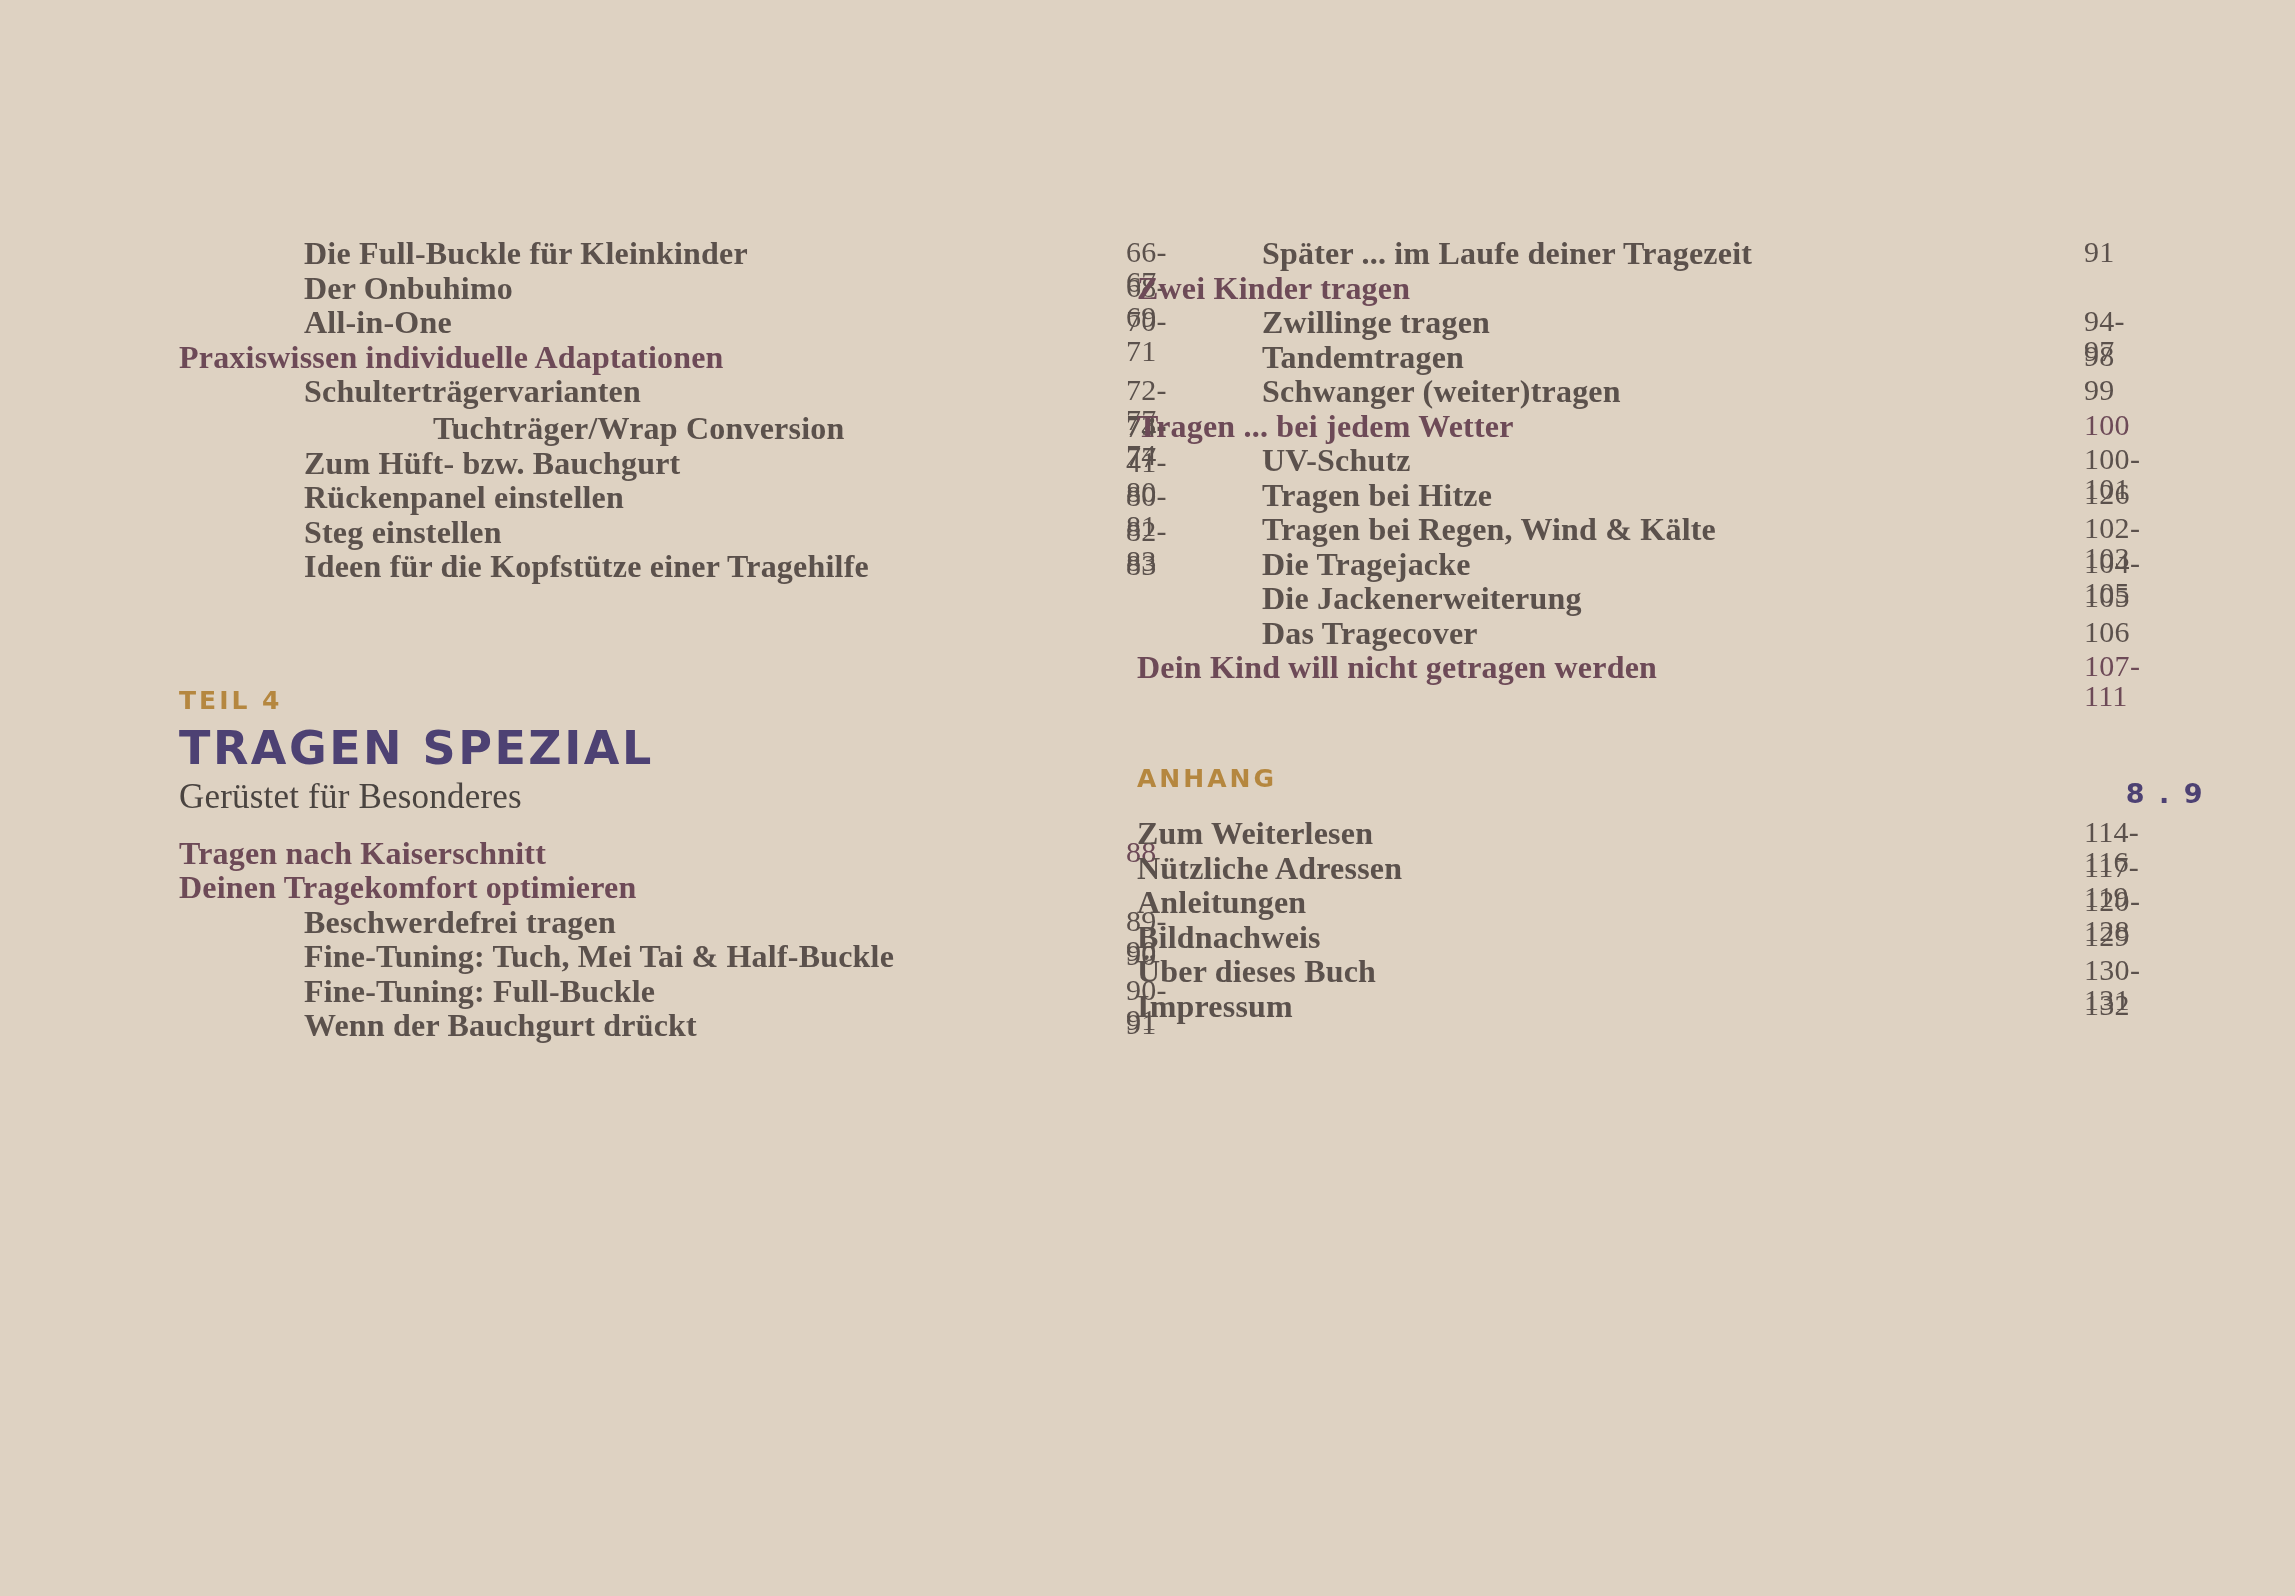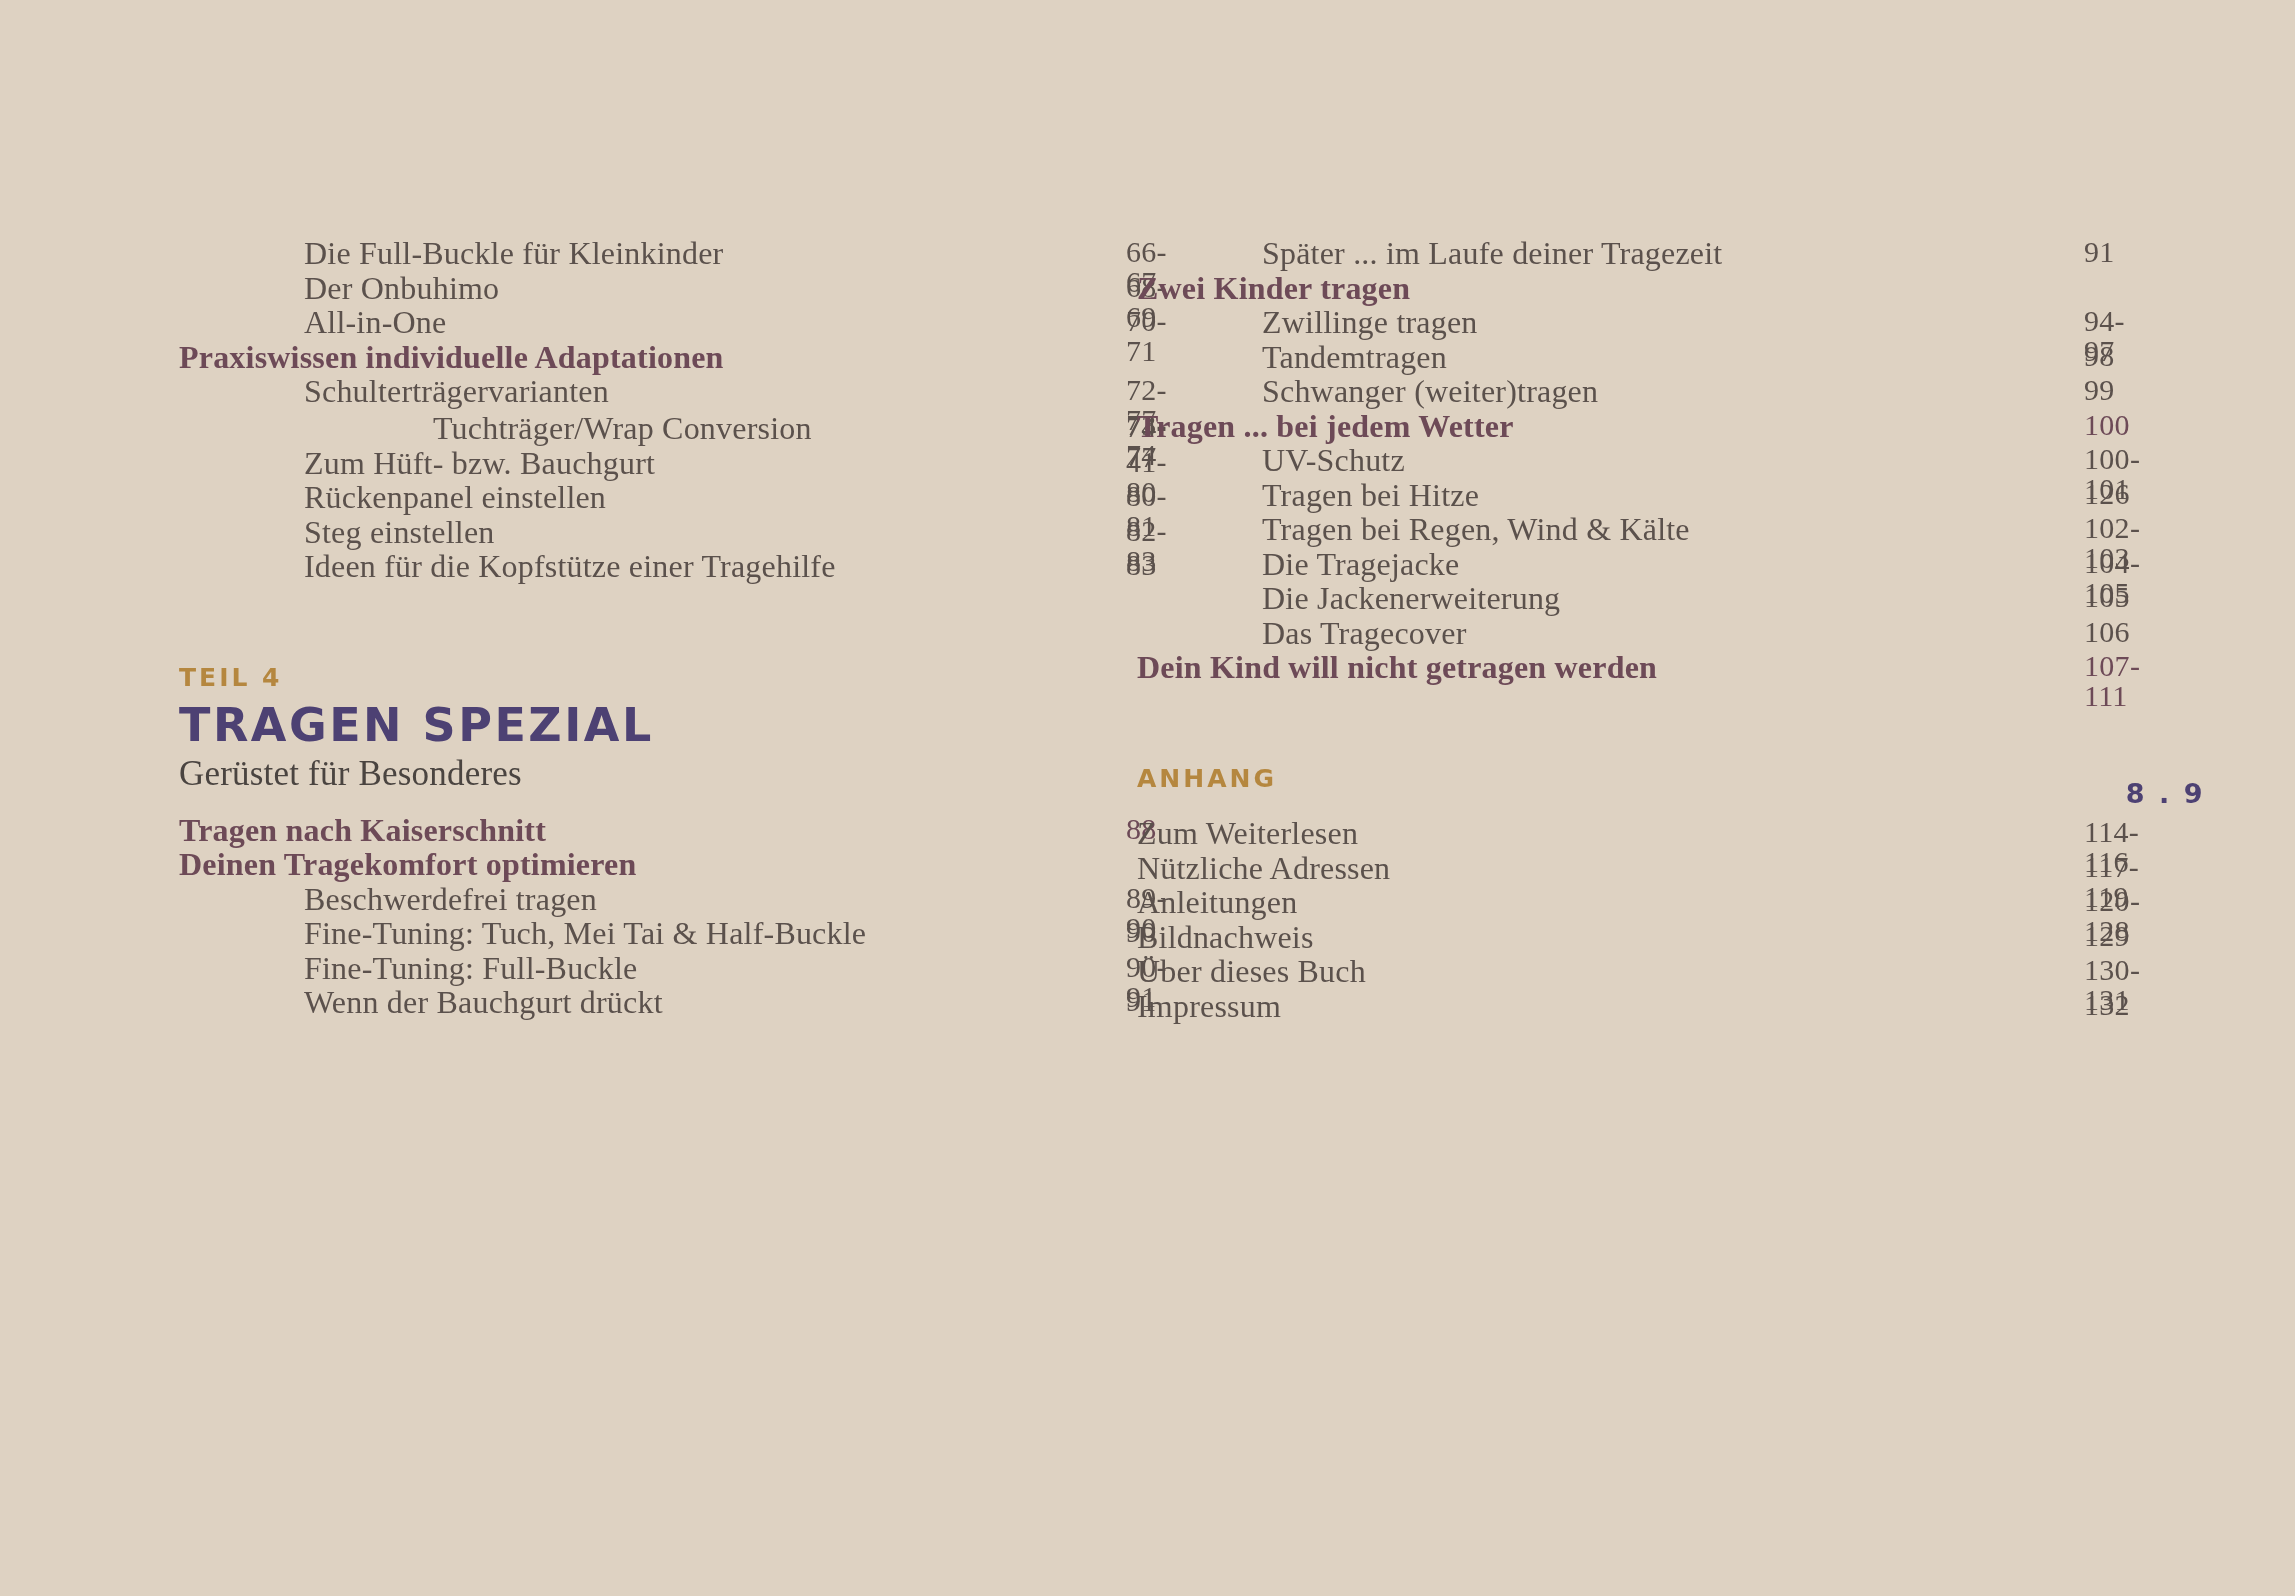--- a/index.html
+++ b/index.html
@@ -51,34 +51,34 @@
 
   
   .bold .title {
     font-weight: bold;
     color: #6d4a57;
     font-size: 32px;
     letter-spacing: 0.2px;
     text-align: center;
   }
   .plain .title {
-    font-weight: normal;
+    font-weight: bold;
     color: #5b514c;
     font-size: 32px;
     letter-spacing: 0.2px;
   }
   .bold .pages { color: #6d4a57; font-weight: normal; }
   .plain .pages { color: #5b514c; }
 
   .col-left .pages  { left: 947px; }
   .col-right .pages { left: 947px; }
 
   
   .part-block {
-    margin-top: 81px;
+    margin-top: 104px;
     margin-bottom: 18.6px;
   }
   .part-label {
     font-family: "DejaVu Sans", sans-serif;
     font-weight: bold;
     font-size: 25px;
     letter-spacing: 3px;
     color: #b5873f;
     margin-bottom: 8.5px;
   }

